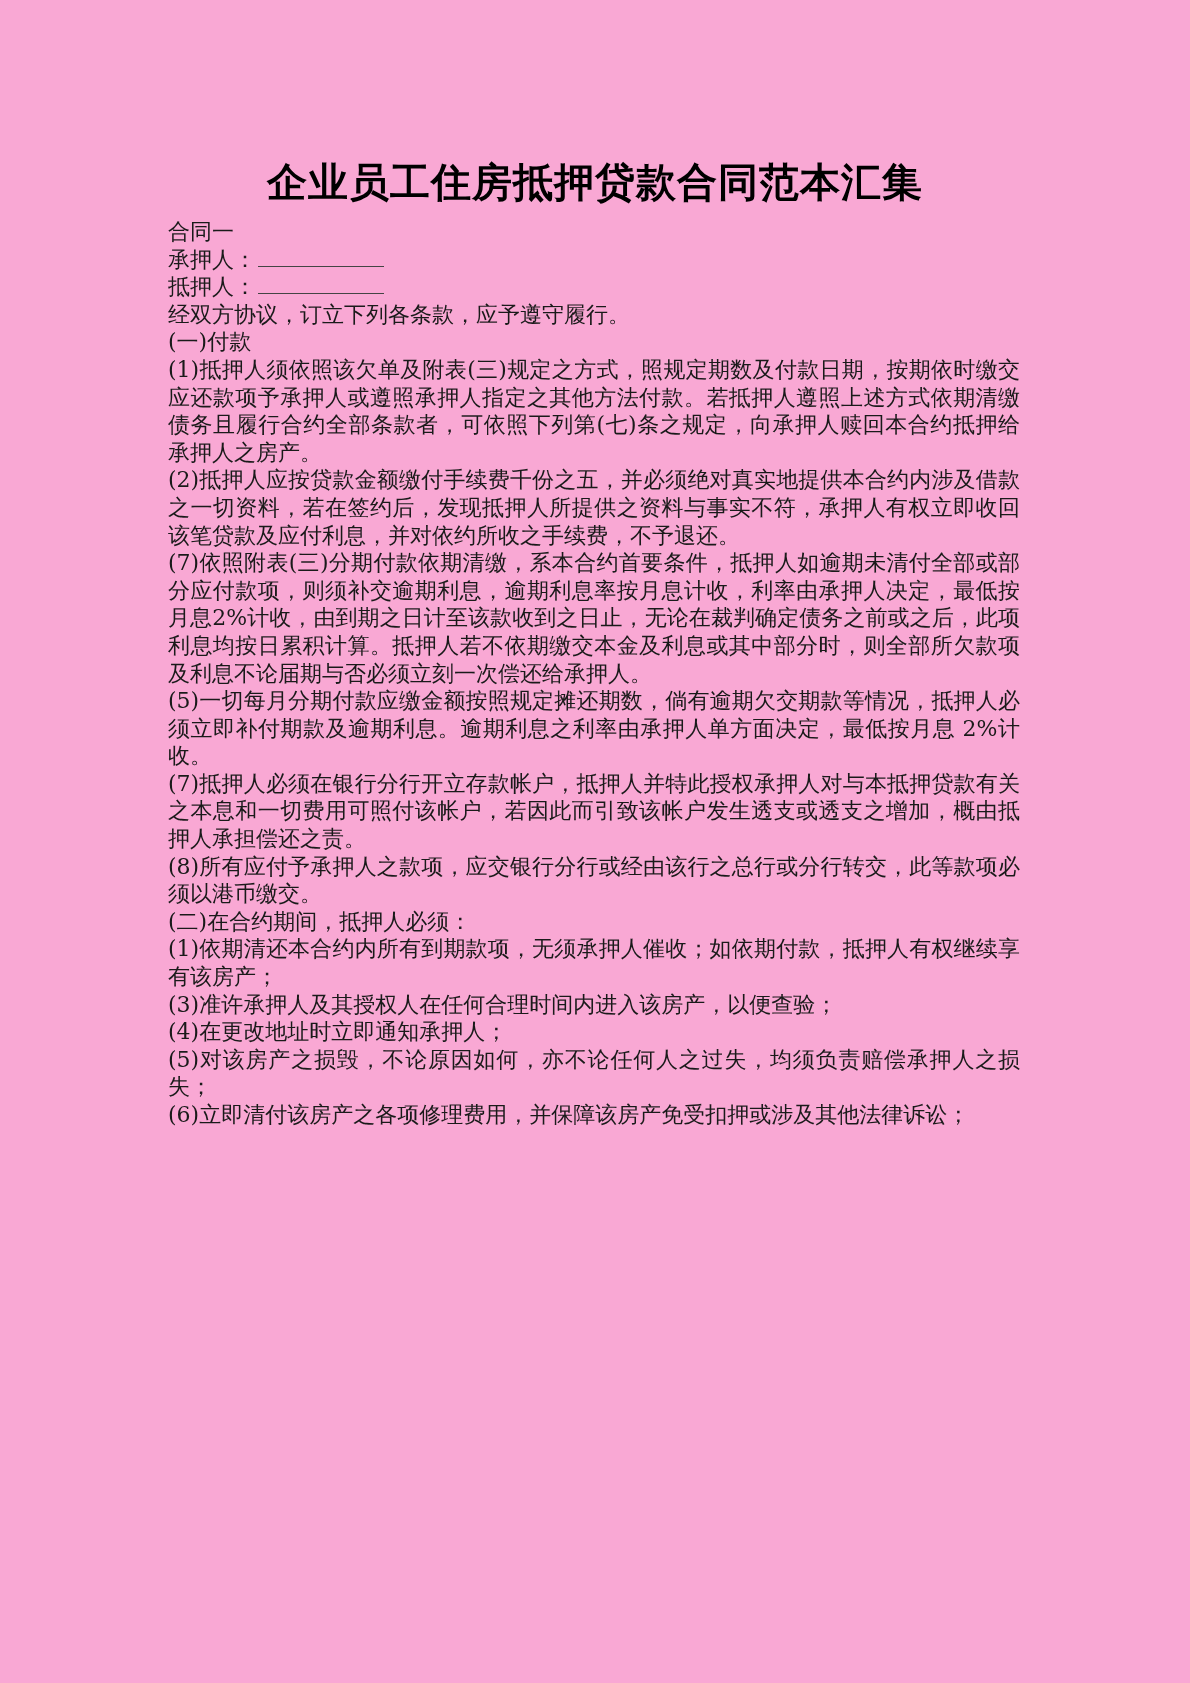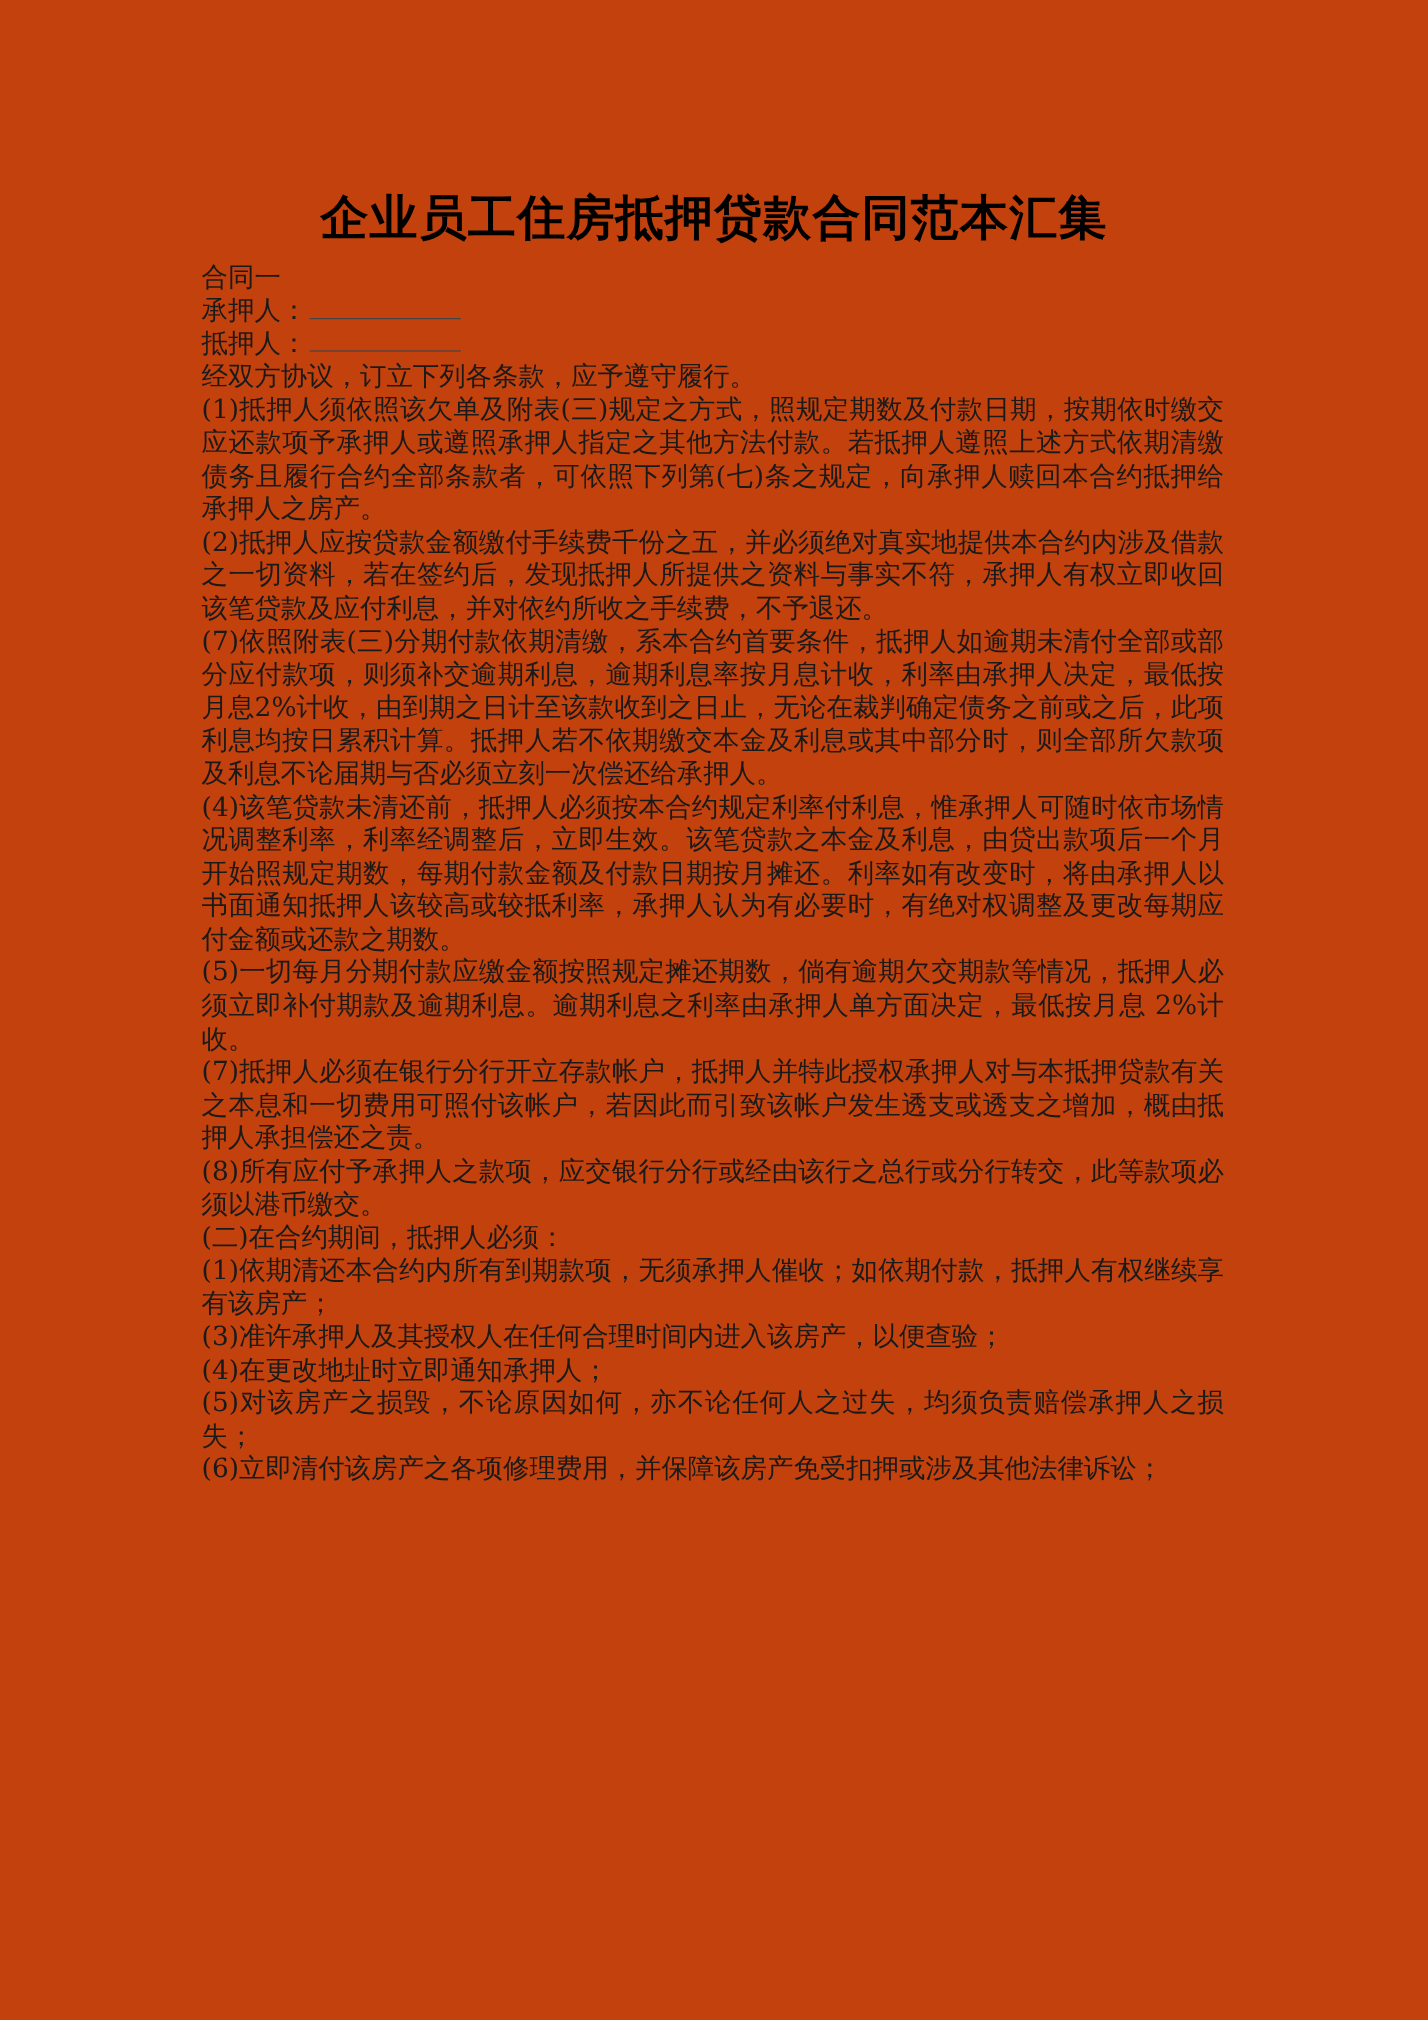--- a/index.html
+++ b/index.html
@@ -1,17 +1,17 @@
 <!DOCTYPE html>
 <html><head>
   <meta charset="utf-8">
   <style>
     html, body { margin: 0; padding: 0; background: #ffffff; }
     body { width: 1190px; height: 1683px; position: relative; overflow: hidden; }
-    .page { position: absolute; left: 0; top: 0; width: 1190px; height: 1683px; background: #c2410c; }
+    .page { position: absolute; left: 0; top: 0; width: 1190px; height: 1683px; background: #f9a8d4; }
     .title {
       position: absolute; left: 0; top: 158px; width: 1190px; text-align: center;
       font-family: "DejaVu Serif", "Liberation Serif", serif;
       font-weight: bold; font-size: 40px; line-height: 48px; color: #000;
       letter-spacing: 1px;
     }
     .body {
       position: absolute; left: 168px; top: 218px; width: 852px;
       font-family: "DejaVu Serif", "Liberation Serif", serif;
       font-size: 22px; line-height: 27.6px; color: #1a1a1a;
@@ -31,24 +31,24 @@
 
     <p class="para">
       <span>承押人：</span><span class="blank"></span>
     </p>
     <p class="para">
       <span>抵押人：</span><span class="blank"></span>
     </p>
 
     <p class="para">经双方协议，订立下列各条款，应予遵守履行。</p>
 
+    <p class="para">(一)付款</p>
     <p class="para">(1)抵押人须依照该欠单及附表(三)规定之方式，照规定期数及付款日期，按期依时缴交应还款项予承押人或遵照承押人指定之其他方法付款。若抵押人遵照上述方式依期清缴债务且履行合约全部条款者，可依照下列第(七)条之规定，向承押人赎回本合约抵押给承押人之房产。</p>
     <p class="para">(2)抵押人应按贷款金额缴付手续费千份之五，并必须绝对真实地提供本合约内涉及借款之一切资料，若在签约后，发现抵押人所提供之资料与事实不符，承押人有权立即收回该笔贷款及应付利息，并对依约所收之手续费，不予退还。</p>
     <p class="para">(7)依照附表(三)分期付款依期清缴，系本合约首要条件，抵押人如逾期未清付全部或部分应付款项，则须补交逾期利息，逾期利息率按月息计收，利率由承押人决定，最低按月息2%计收，由到期之日计至该款收到之日止，无论在裁判确定债务之前或之后，此项利息均按日累积计算。抵押人若不依期缴交本金及利息或其中部分时，则全部所欠款项及利息不论届期与否必须立刻一次偿还给承押人。</p>
-    <p class="para">(4)该笔贷款未清还前，抵押人必须按本合约规定利率付利息，惟承押人可随时依市场情况调整利率，利率经调整后，立即生效。该笔贷款之本金及利息，由贷出款项后一个月开始照规定期数，每期付款金额及付款日期按月摊还。利率如有改变时，将由承押人以书面通知抵押人该较高或较抵利率，承押人认为有必要时，有绝对权调整及更改每期应付金额或还款之期数。</p>
     <p class="para">(5)一切每月分期付款应缴金额按照规定摊还期数，倘有逾期欠交期款等情况，抵押人必须立即补付期款及逾期利息。逾期利息之利率由承押人单方面决定，最低按月息 2%计收。</p>
     <p class="para">(7)抵押人必须在银行分行开立存款帐户，抵押人并特此授权承押人对与本抵押贷款有关之本息和一切费用可照付该帐户，若因此而引致该帐户发生透支或透支之增加，概由抵押人承担偿还之责。</p>
     <p class="para">(8)所有应付予承押人之款项，应交银行分行或经由该行之总行或分行转交，此等款项必须以港币缴交。</p>
 
     <p class="para">(二)在合约期间，抵押人必须：</p>
     <p class="para">(1)依期清还本合约内所有到期款项，无须承押人催收；如依期付款，抵押人有权继续享有该房产；</p>
     <p class="para">(3)准许承押人及其授权人在任何合理时间内进入该房产，以便查验；</p>
     <p class="para">(4)在更改地址时立即通知承押人；</p>
     <p class="para">(5)对该房产之损毁，不论原因如何，亦不论任何人之过失，均须负责赔偿承押人之损失；</p>
     <p class="para">(6)立即清付该房产之各项修理费用，并保障该房产免受扣押或涉及其他法律诉讼；</p>

